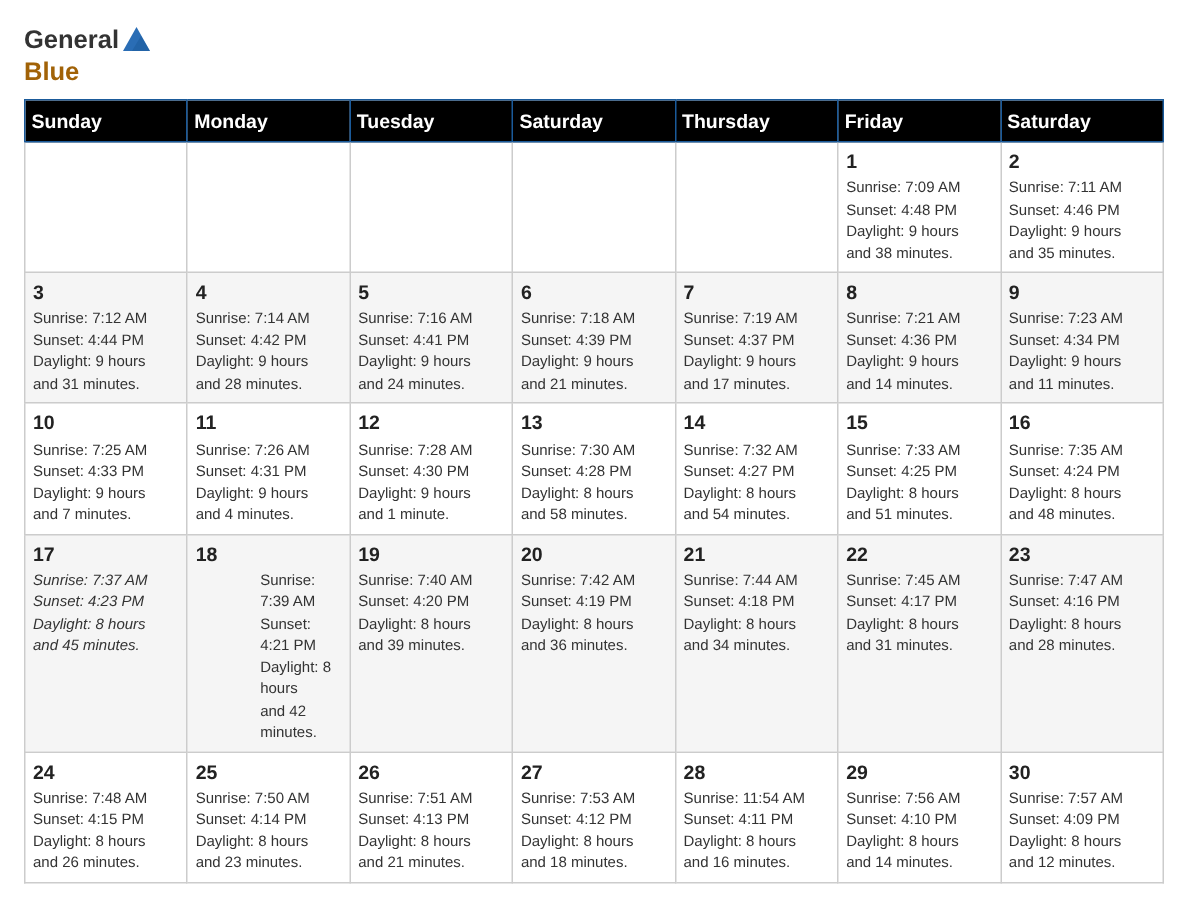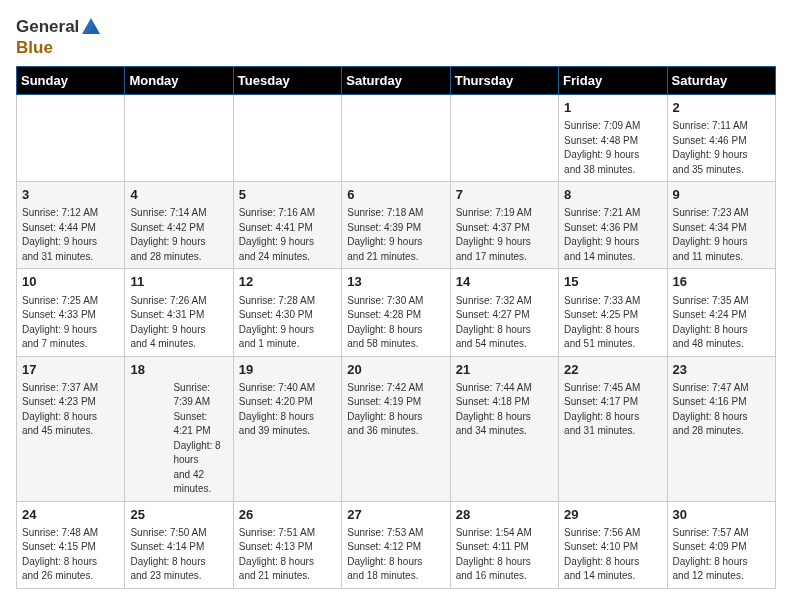--- a/index.html
+++ b/index.html
@@ -229,21 +229,21 @@
           <span class="day-number">16</span>
           <div class="day-info" style="white-space: pre-wrap;">Sunrise: 7:35 AM
 Sunset: 4:24 PM
 Daylight: 8 hours
 and 48 minutes.</div>
         </td>
       </tr>
       <tr>
         <td>
           <span class="day-number">17</span>
-          <div class="day-info" style="white-space: pre-wrap;">Sunrise: 7:37 AM
+          <div class="day-info" style="white-space: pre-wrap; font-style: italic;">Sunrise: 7:37 AM
 Sunset: 4:23 PM
 Daylight: 8 hours
 and 45 minutes.</div>
         </td>
         <td>
           <span class="day-number">18</span>
           <div class="day-info" style="white-space: pre-wrap; margin-left: 43px;">Sunrise: 7:39 AM
 Sunset: 4:21 PM
 Daylight: 8 hours
 and 42 minutes.</div>
@@ -308,21 +308,21 @@
         </td>
         <td>
           <span class="day-number">27</span>
           <div class="day-info" style="white-space: pre-wrap;">Sunrise: 7:53 AM
 Sunset: 4:12 PM
 Daylight: 8 hours
 and 18 minutes.</div>
         </td>
         <td>
           <span class="day-number">28</span>
-          <div class="day-info" style="white-space: pre-wrap;">Sunrise: 1:54 AM
+          <div class="day-info" style="white-space: pre-wrap;">Sunrise: 11:54 AM
 Sunset: 4:11 PM
 Daylight: 8 hours
 and 16 minutes.</div>
         </td>
         <td>
           <span class="day-number">29</span>
           <div class="day-info" style="white-space: pre-wrap;">Sunrise: 7:56 AM
 Sunset: 4:10 PM
 Daylight: 8 hours
 and 14 minutes.</div>

